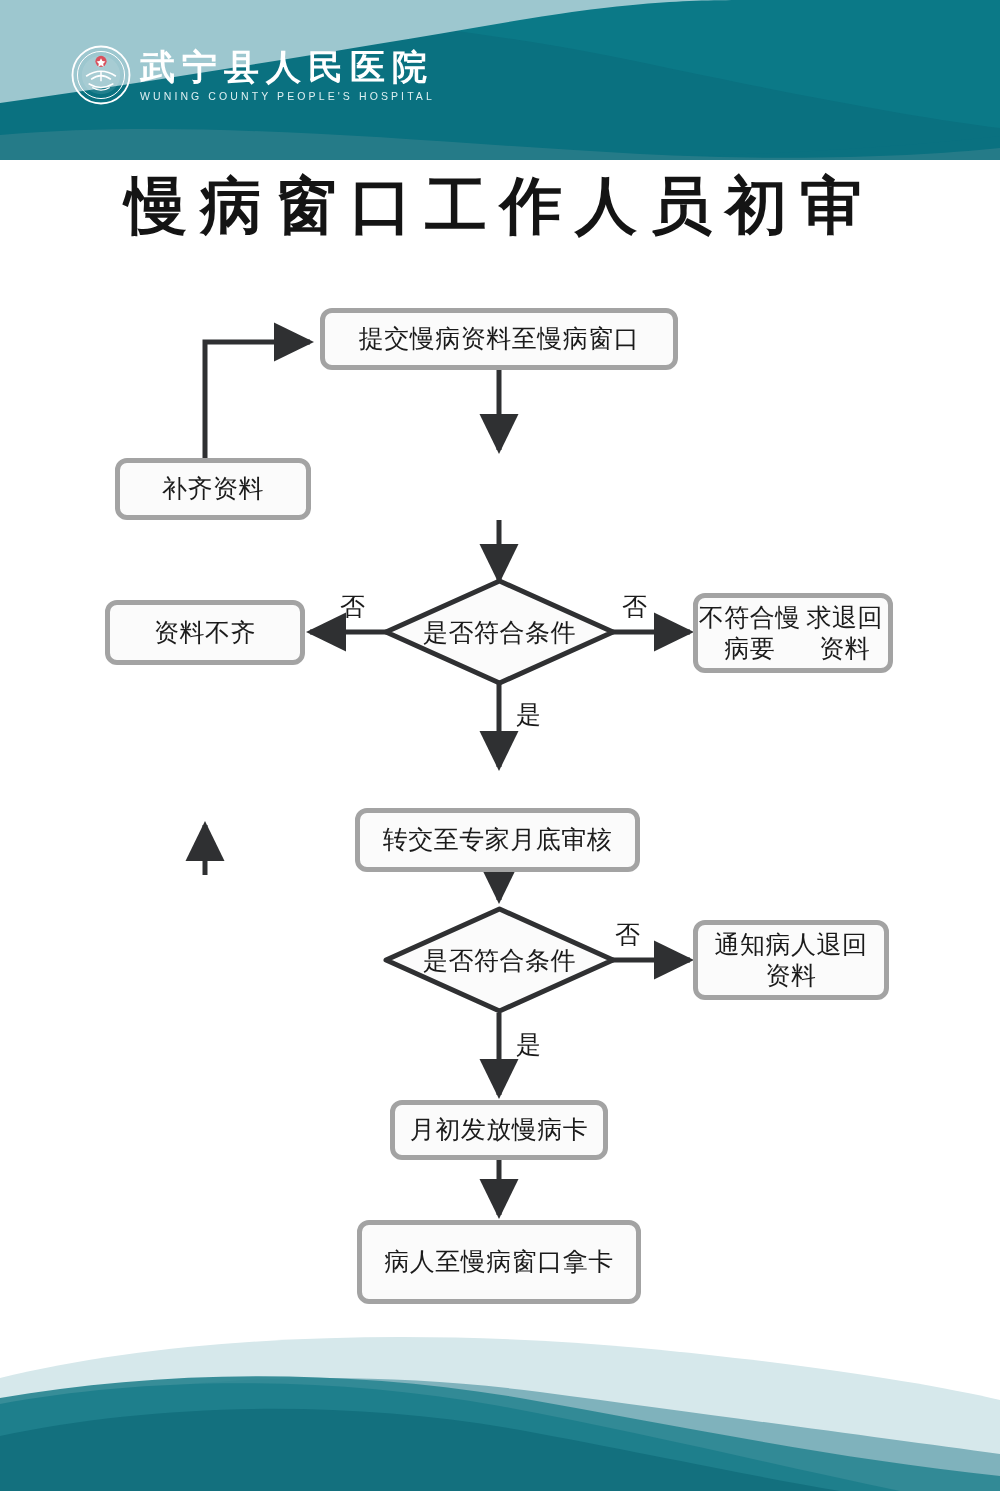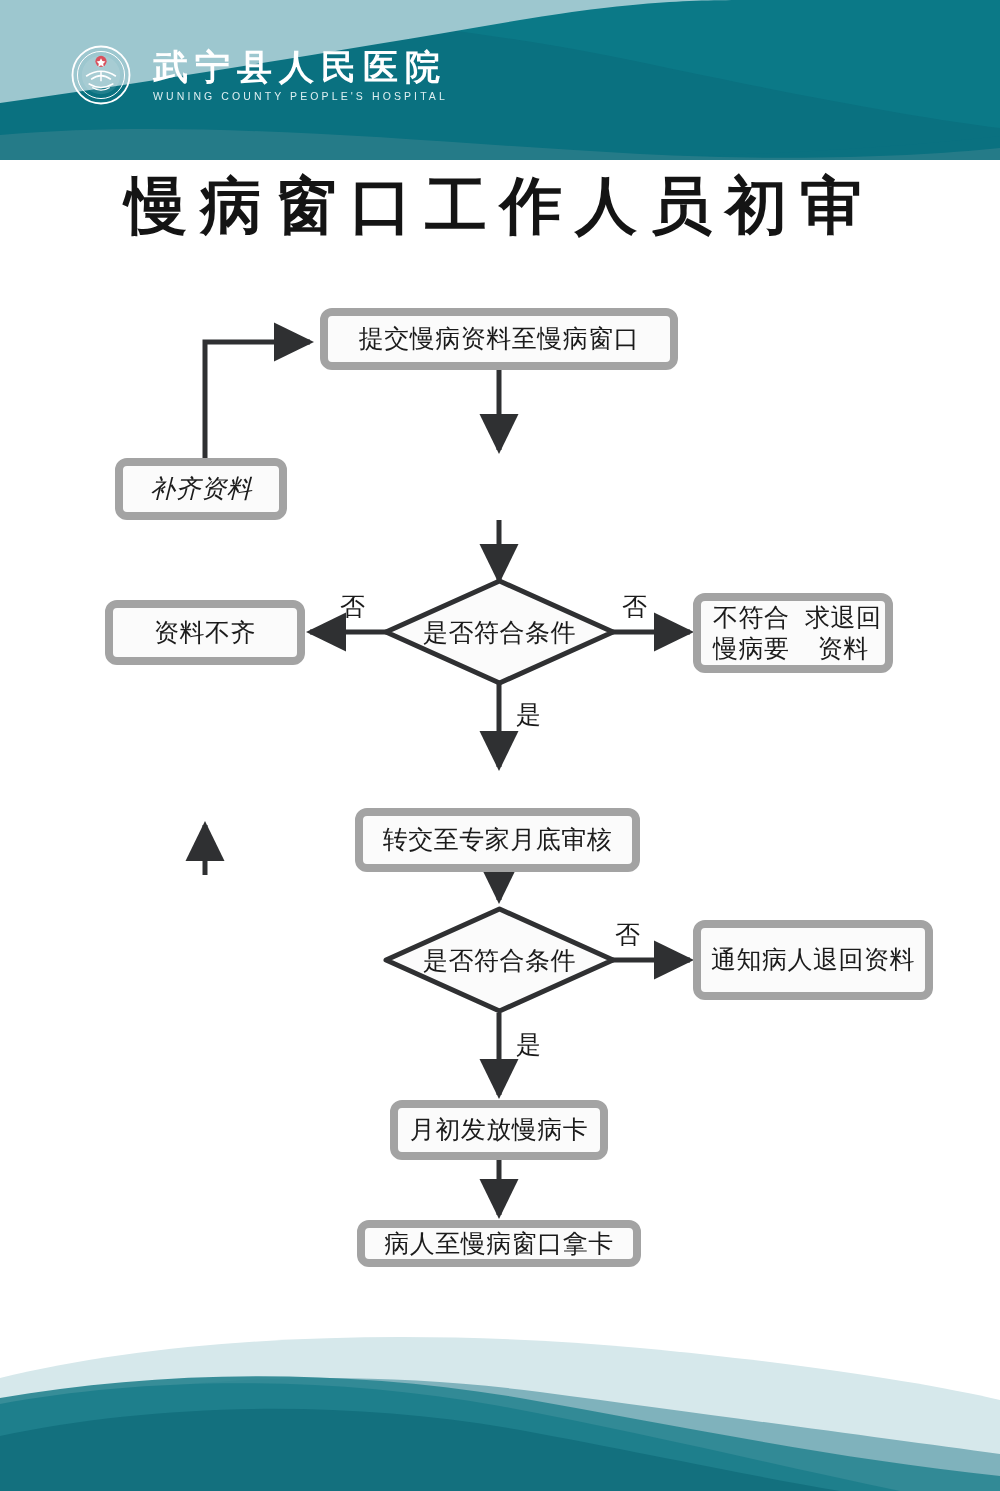--- a/index.html
+++ b/index.html
@@ -19,21 +19,21 @@
   }
 
   
   .header{
     position:absolute;left:0;top:0;width:1000px;height:160px;
     overflow:hidden;
   }
   .header-svg{position:absolute;left:0;top:0;}
   .brand{
     position:absolute;left:70px;top:44px;
-    display:flex;align-items:center;gap:21px;
+    display:flex;align-items:center;gap:8px;
     z-index:5;
   }
   .logo-mark{width:62px;height:62px;flex:0 0 62px;}
   .brand-text{display:flex;flex-direction:column;line-height:1;}
   .brand-cn{
     color:#ffffff;
     font-size:35px;
     letter-spacing:7px;
     font-weight:700;
     font-family:"DejaVu Serif","Liberation Serif",serif;
@@ -77,21 +77,21 @@
   
   .flow{
     position:absolute;left:0;top:280px;width:1000px;height:1060px;
   }
   .flow svg{position:absolute;left:0;top:0;}
 
   .node{
     position:absolute;
     box-sizing:border-box;
     background:#fbfbfb;
-    border:8px solid #a3a3a3;
+    border:5px solid #a3a3a3;
     border-radius:12px;
     display:flex;align-items:center;justify-content:center;
     text-align:center;
     color:#1b1b1b;
     font-size:25px;
     line-height:1.25;
     font-family:"DejaVu Sans","Liberation Sans",sans-serif;
     letter-spacing:0.5px;
     z-index:3;
   }
@@ -191,21 +191,21 @@
         <line x1="593" y1="680" x2="690" y2="680" marker-end="url(#ah)"></line>
 
         <line x1="499" y1="733" x2="499" y2="815" marker-end="url(#ah)"></line>
 
         <line x1="499" y1="880" x2="499" y2="935" marker-end="url(#ah)"></line>
       </g>
     </svg>
 
     <div class="node" style="left:320px;top:28px;width:358px;height:62px;">提交慢病资料至慢病窗口</div>
 
-    <div class="node" style="left:115px;top:178px;width:172px;height:62px;font-style:italic;">补齐资料</div>
+    <div class="node" style="left:115px;top:178px;width:196px;height:62px;">补齐资料</div>
 
 
     <div class="node" style="left:105px;top:320px;width:200px;height:65px;">资料不齐</div>
 
     <div class="diamond-wrap" style="left:382px;top:297px;width:235px;height:110px;">
       <svg width="235" height="110" viewBox="0 0 235 110" style="position:absolute;left:0;top:0;">
         <polygon points="117.5,4 231,55 117.5,106 4,55" fill="#fbfbfb" stroke="#2F3032" stroke-width="5" stroke-linejoin="round"></polygon>
       </svg>
       <span class="diamond-label">是否符合条件</span>
     </div>
@@ -217,28 +217,28 @@
 
     <div class="node" style="left:355px;top:492px;width:285px;height:64px;margin-top:36px;">转交至专家月底审核</div>
 
     <div class="diamond-wrap" style="left:382px;top:625px;width:235px;height:110px;">
       <svg width="235" height="110" viewBox="0 0 235 110" style="position:absolute;left:0;top:0;">
         <polygon points="117.5,4 231,55 117.5,106 4,55" fill="#fbfbfb" stroke="#2F3032" stroke-width="5" stroke-linejoin="round"></polygon>
       </svg>
       <span class="diamond-label">是否符合条件</span>
     </div>
 
-    <div class="node two-line" style="left:693px;top:640px;width:240px;height:80px;">
+    <div class="node two-line" style="left:693px;top:640px;width:196px;height:80px;flex-direction:column;">
       <span>通知病人退回</span>
       <span>资料</span>
     </div>
 
     <div class="node" style="left:390px;top:820px;width:218px;height:60px;">月初发放慢病卡</div>
 
-    <div class="node" style="left:357px;top:940px;width:284px;height:47px;">病人至慢病窗口拿卡</div>
+    <div class="node" style="left:357px;top:940px;width:284px;height:84px;">病人至慢病窗口拿卡</div>
 
     <div class="edge-label" style="left:340px;top:310px;">否</div>
 
     <div class="edge-label" style="left:622px;top:310px;">否</div>
 
     <div class="edge-label" style="left:516px;top:418px;">是</div>
 
     <div class="edge-label" style="left:615px;top:638px;">否</div>
 
     <div class="edge-label" style="left:516px;top:748px;">是</div>

